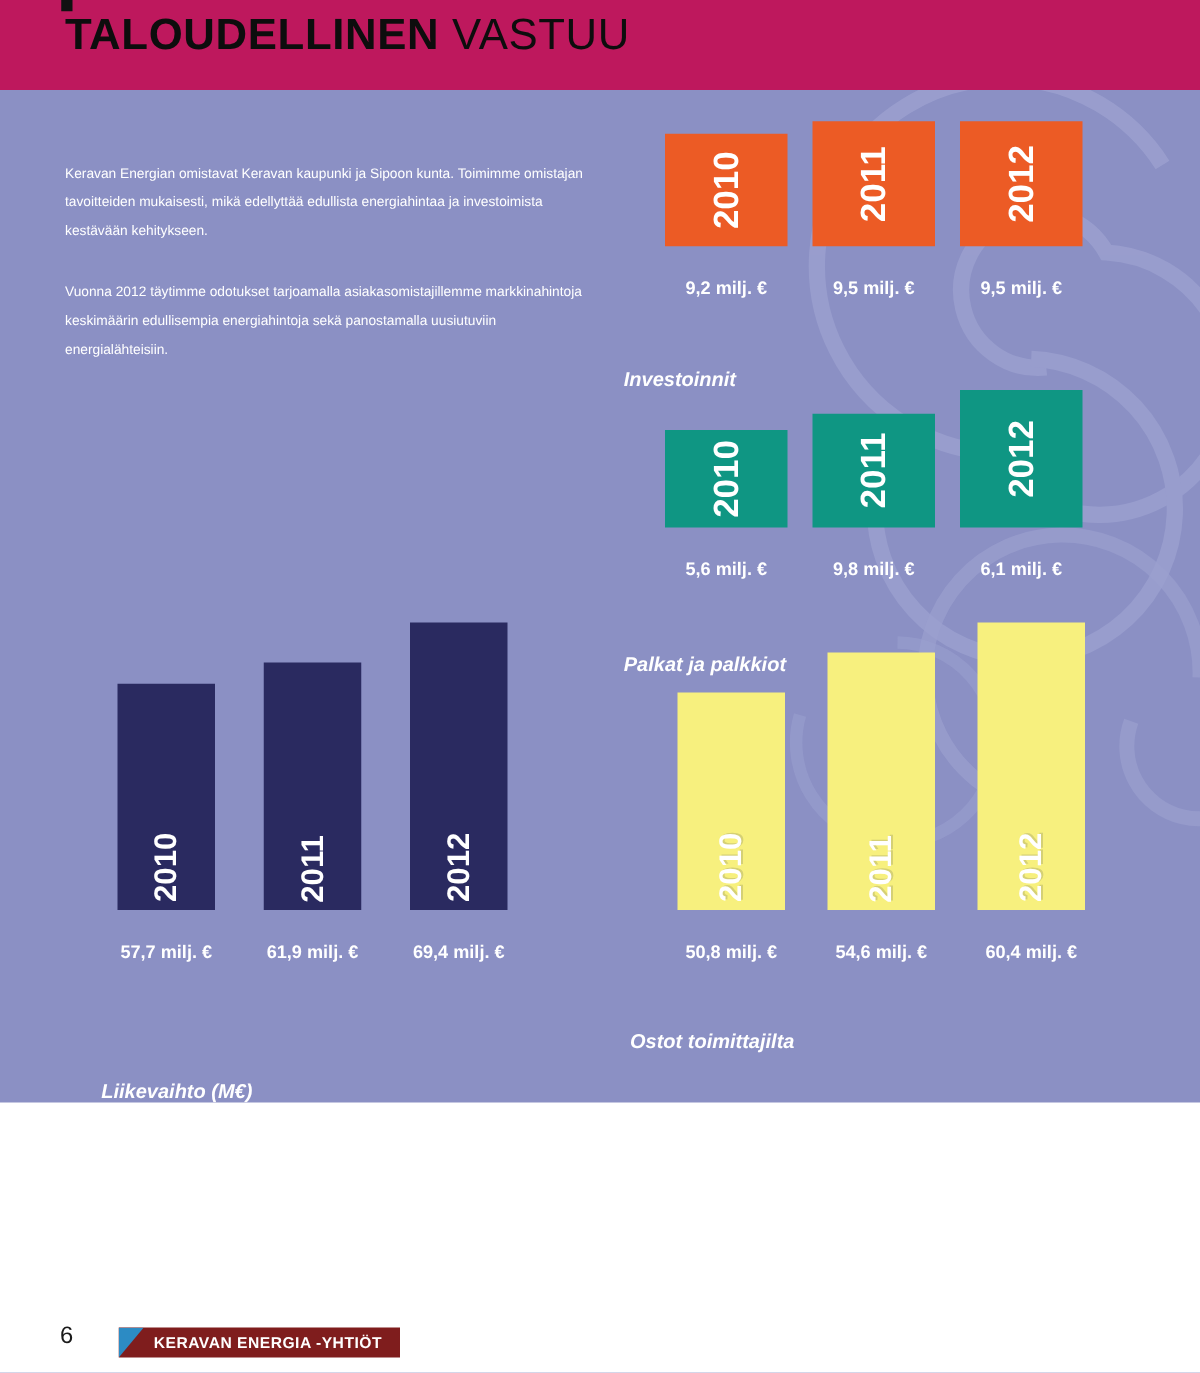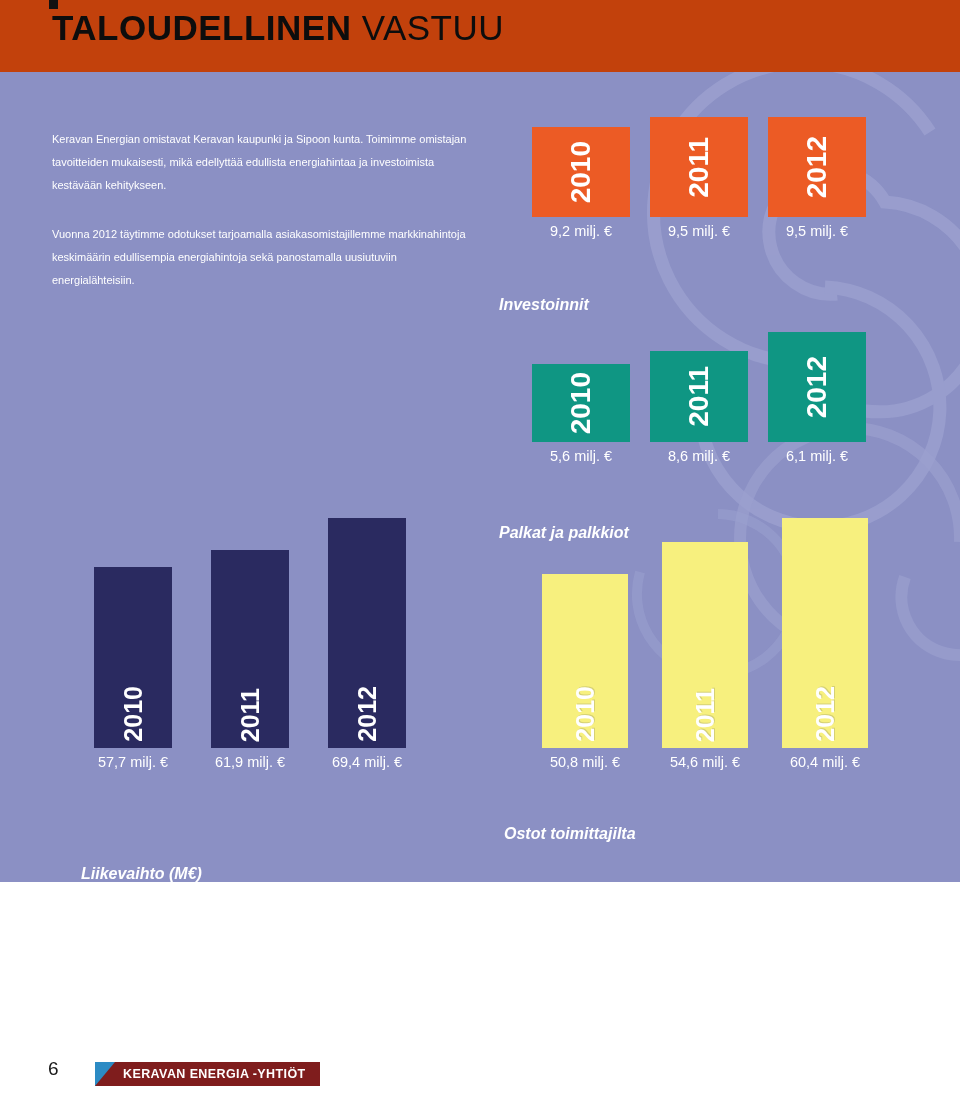--- a/index.html
+++ b/index.html
@@ -7,21 +7,21 @@
   body {
     background:#ffffff;
     font-family:"Liberation Sans", sans-serif;
     position:relative;
     overflow:hidden;
   }
 
   
   .page-header{
     position:absolute; left:0; top:0; width:960px; height:84px;
-    background:#c2410c;
+    background:#be185d;
   }
   .page-title{
     position:absolute; left:52px; top:8px;
     font-size:35px; letter-spacing:0.5px; color:#0d0d0d;
     white-space:nowrap;
   }
   .page-title .t-bold{ font-weight:bold; }
   .page-title .t-light{ font-weight:normal; }
   .corner-mark{
     position:absolute; left:49px; top:0px; width:9px; height:9px;
@@ -57,22 +57,22 @@
     position:relative; display:flex; align-items:center; justify-content:center;
   }
   .bar-year{
     writing-mode:vertical-rl;
     transform:rotate(180deg);
     font-weight:bold;
     letter-spacing:0px;
     line-height:1;
   }
   .bar-value{
-    font-size:14.5px; font-weight:normal; color:#ffffff;
-    margin-top:6px; white-space:nowrap;
+    font-size:14.5px; font-weight:bold; color:#ffffff;
+    margin-top:26px; white-space:nowrap;
   }
   .chart-caption{
     font-size:16px; font-style:italic; font-weight:bold; color:#ffffff;
     white-space:nowrap;
   }
 
   
   #chart-investoinnit{ left:532px; top:62px; }
   #chart-investoinnit .bar{ width:98px; background:#ec5b25; }
   #chart-investoinnit .bar-year{ font-size:28px; color:#ffffff; }
@@ -191,21 +191,21 @@
       <div class="bar-col">
         <div class="bar" style="height: 78px;">
           <span class="bar-year">2010</span>
         </div>
         <div class="bar-value">5,6 milj. €</div>
       </div>
       <div class="bar-col">
         <div class="bar" style="height: 91px;">
           <span class="bar-year">2011</span>
         </div>
-        <div class="bar-value">8,6 milj. €</div>
+        <div class="bar-value">9,8 milj. €</div>
       </div>
       <div class="bar-col">
         <div class="bar" style="height: 110px;">
           <span class="bar-year">2012</span>
         </div>
         <div class="bar-value">6,1 milj. €</div>
       </div>
     </div>
     <div class="chart-caption">Palkat ja palkkiot</div>
   </div>

